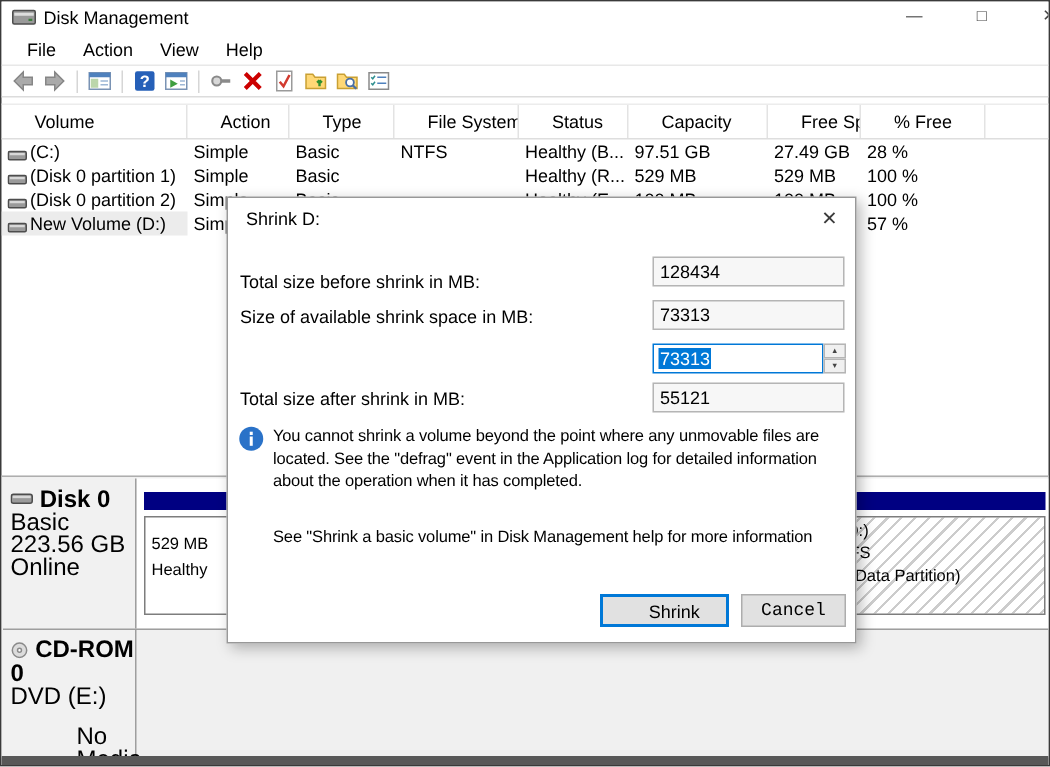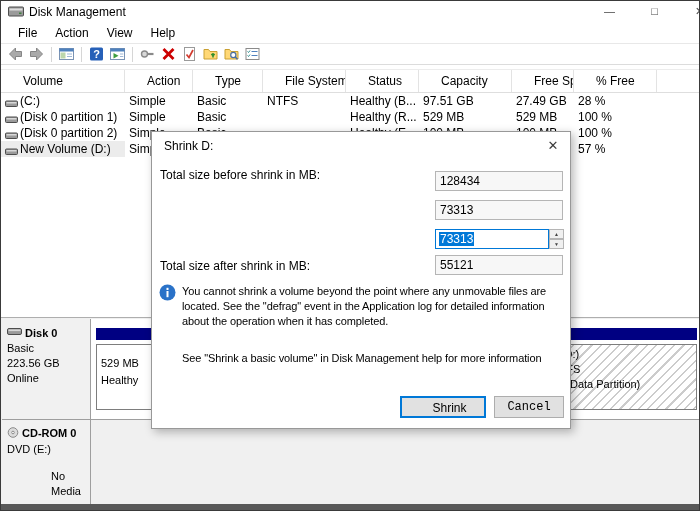--- a/index.html
+++ b/index.html
@@ -27,21 +27,21 @@
        border-right:1px solid #e3e3e3;box-sizing:border-box;white-space:nowrap;overflow:hidden;}
   .vrow{position:absolute;left:0;right:0;height:16px;}
   .cell{position:absolute;top:1px;white-space:nowrap;overflow:hidden;}
   .vol-icon{position:absolute;left:4px;top:4px;}
   .row-sel{position:absolute;left:0;top:140px;width:124px;height:16px;background:#ececec;}
   
   .graph-bg{position:absolute;top:316px;left:0;width:698px;height:188px;background:#f0f0f0;
             border-top:1px solid #aeaeae;box-sizing:border-box;}
   .disk-area{position:absolute;top:318px;left:90px;width:608px;height:100px;background:#ffffff;}
   .disk-label{position:absolute;left:1px;width:89px;background:#f1f1f1;border-right:1px solid #9e9e9e;
-              box-sizing:border-box;padding:6px 0 0 5px;line-height:15px;font-size:11px;}
+              box-sizing:border-box;padding:6px 0 0 5px;line-height:15px;font-size:16px;}
   .disk-label .bold{font-weight:bold;}
   .row-divider{position:absolute;top:418px;left:1px;width:697px;height:1px;background:#9e9e9e;}
   .part-bar{position:absolute;top:327px;height:12px;background:#000082;}
   .part-body{position:absolute;top:343px;height:66px;background:#fff;border:1px solid #7d7d7d;
              box-sizing:border-box;font-size:11px;}
   .hatch{background:repeating-linear-gradient(135deg,#ffffff 0px,#ffffff 5px,#cccccc 5px,#cccccc 6.5px);}
   .pline{position:absolute;left:4px;white-space:nowrap;}
   .bottom-frame{position:absolute;top:503px;left:0;width:698px;height:6px;background:#585858;}
   
   .dialog{position:absolute;left:150px;top:130px;width:420px;height:298px;background:#ffffff;
@@ -281,23 +281,24 @@
     <div>DVD (E:)</div>
     <div style="margin-top:12px;margin-left:44px;">No Media</div>
   </div>
 
   <div class="bottom-frame"></div>
 
   <div class="dialog">
     <div class="dlg-title">Shrink D:</div>
     <div class="dlg-close">✕</div>
 
-    <div class="f-label" style="top:36px;">Total size before shrink in MB:</div>
+    <div class="f-label" style="top:49px;">Total size before shrink in MB:</div>
     <div class="f-box" style="top:39px;">128434</div>
 
+    <div class="f-label" style="top:72px;">Size of available shrink space in MB:</div>
     <div class="f-box" style="top:68px;">73313</div>
 
     <div class="f-input" style="top:97px;"><span class="sel">73313</span></div>
     <div class="spin" style="top:97px;">
       <div class="spin-btn" style="top:0;">▲</div>
       <div class="spin-btn" style="top:10px;">▼</div>
     </div>
 
     <div class="f-label" style="top:127px;">Total size after shrink in MB:</div>
     <div class="f-box" style="top:123px;">55121</div>

